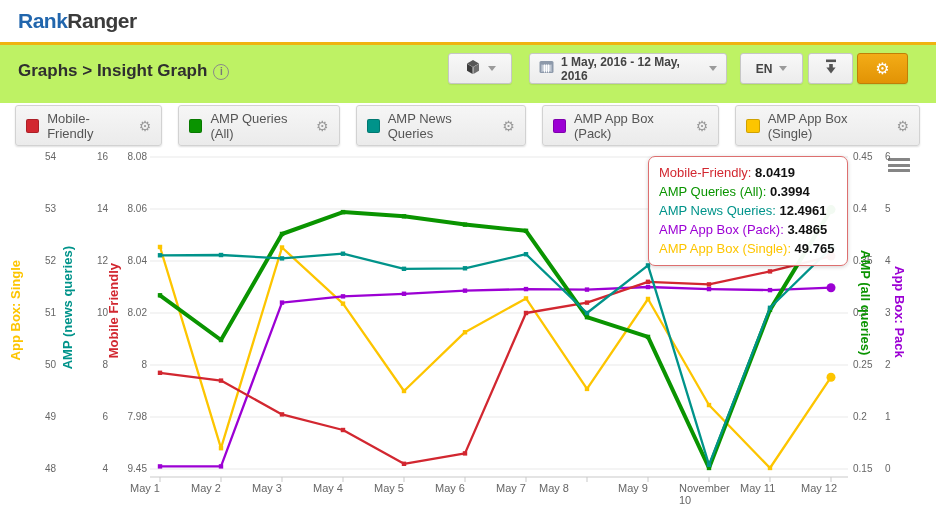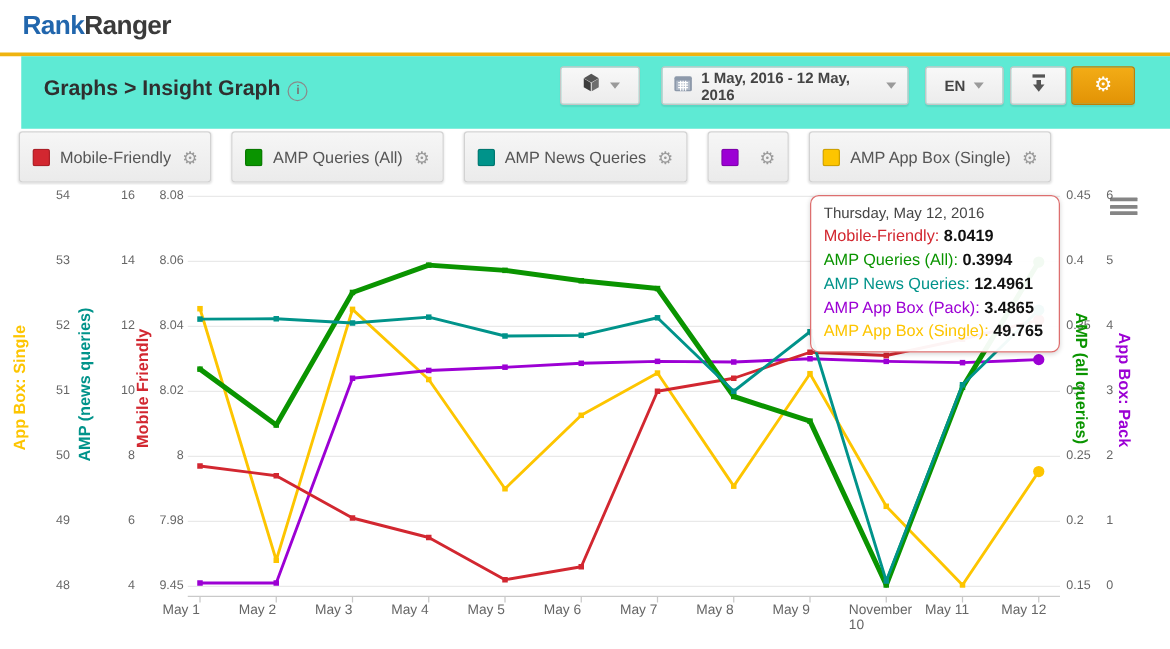--- a/index.html
+++ b/index.html
@@ -3,21 +3,21 @@
 <meta charset="utf-8">
 <style>
   html,body{margin:0;padding:0;background:#fff;}
   .app{position:relative;width:936px;height:519px;background:#fff;overflow:hidden;
        font-family:"Liberation Sans",sans-serif;border-radius:30px;-webkit-font-smoothing:antialiased;}
   
   .header{position:absolute;top:0;left:0;right:0;height:42px;background:#fff;border-bottom:3px solid #efb310;}
   .logo{position:absolute;left:18px;top:9px;font-size:21px;font-weight:bold;letter-spacing:-0.5px;}
   .logo .p1{color:#2166ad;} .logo .p2{color:#3b3b3b;}
   
-  .row2{position:absolute;top:45px;left:17px;right:0;height:58px;background:#5eead4;}
+  .row2{position:absolute;top:45px;left:0;right:0;height:58px;background:#bef264;}
   .breadcrumb{position:absolute;left:18px;top:16px;font-size:17px;font-weight:bold;color:#2f2f2f;}
   .info-icon{display:inline-block;vertical-align:1px;margin-left:6px;width:14px;height:14px;border:1.4px solid #8a8a8a;
              border-radius:50%;color:#777;font-size:10px;line-height:14px;text-align:center;font-weight:bold;}
   .controls{position:absolute;top:8px;right:28px;display:flex;align-items:flex-start;}
   .ctl{height:29px;background:linear-gradient(#f8f8f8,#ececec);border:1px solid #c6c6c6;border-radius:3px;
        display:flex;align-items:center;padding:0 9px;cursor:pointer;box-shadow:0 1px 1px rgba(0,0,0,.08);}
   .caret{width:0;height:0;border-left:4px solid transparent;border-right:4px solid transparent;border-top:5px solid #9a9a9a;margin-left:7px;}
   .ctl-package{width:44px;margin-right:17px;justify-content:center;}
   .ctl-date{width:178px;margin-right:13px;font-size:12px;font-weight:bold;color:#444;}
   .ctl-date .txt{flex:1;margin-left:7px;}
@@ -115,20 +115,21 @@
         <span>AMP Queries (All)</span>
         <span class="legend-gear">⚙</span>
       </div>
       <div class="legend-btn">
         <span class="swatch" style="background: rgb(0, 147, 138);"></span>
         <span>AMP News Queries</span>
         <span class="legend-gear">⚙</span>
       </div>
       <div class="legend-btn">
         <span class="swatch" style="background: rgb(156, 0, 212);"></span>
+        <span>AMP App Box (Pack)</span>
         <span class="legend-gear">⚙</span>
       </div>
       <div class="legend-btn">
         <span class="swatch" style="background: rgb(253, 197, 0);"></span>
         <span>AMP App Box (Single)</span>
         <span class="legend-gear">⚙</span>
       </div>
     </div>
 
   <div class="chart" id="chart">
@@ -218,37 +219,36 @@
         <rect x="556.8" y="312.64000000000004" width="4.4" height="4.4" fill="#00938a"></rect>
         <rect x="617.8" y="155.60000000000002" width="4.4" height="4.4" fill="#00938a"></rect>
         <circle cx="681" cy="98.1014" r="4.5" fill="#00938a"></circle>
       </svg>
     <div class="burger">
         <div></div>
         <div></div>
         <div></div>
       </div>
     <div class="tooltip">
-      <div class="tt-title">Thursday, May 12, 2016</div>
       <div id="tt-rows">
           <div class="tt-row"><span style="color: rgb(210, 39, 48);">Mobile-Friendly: </span><b>8.0419</b></div>
           <div class="tt-row"><span style="color: rgb(10, 148, 0);">AMP Queries (All): </span><b>0.3994</b></div>
           <div class="tt-row"><span style="color: rgb(0, 147, 138);">AMP News Queries: </span><b>12.4961</b></div>
           <div class="tt-row"><span style="color: rgb(156, 0, 212);">AMP App Box (Pack): </span><b>3.4865</b></div>
           <div class="tt-row"><span style="color: rgb(253, 197, 0);">AMP App Box (Single): </span><b>49.765</b></div>
         </div>
     </div>
   <div class="xlabel" style="left: 130px; top: 334px;">May 1</div>
       <div class="xlabel" style="left: 191px; top: 334px;">May 2</div>
       <div class="xlabel" style="left: 252px; top: 334px;">May 3</div>
       <div class="xlabel" style="left: 313px; top: 334px;">May 4</div>
       <div class="xlabel" style="left: 374px; top: 334px;">May 5</div>
       <div class="xlabel" style="left: 435px; top: 334px;">May 6</div>
       <div class="xlabel" style="left: 496px; top: 334px;">May 7</div>
-      <div class="xlabel" style="left: 557px; top: 334px;">May 8</div>
+      <div class="xlabel" style="left: 539px; top: 334px;">May 8</div>
       <div class="xlabel" style="left: 618px; top: 334px;">May 9</div>
       <div class="xlabel" style="left: 679px; top: 334px;">November 10</div>
       <div class="xlabel" style="left: 740px; top: 334px;">May 11</div>
       <div class="xlabel" style="left: 801px; top: 334px;">May 12</div>
       <div class="ytick r" style="left: 28px; width: 28px; top: 3px;">54</div>
       <div class="ytick r" style="left: 28px; width: 28px; top: 55px;">53</div>
       <div class="ytick r" style="left: 28px; width: 28px; top: 107px;">52</div>
       <div class="ytick r" style="left: 28px; width: 28px; top: 159px;">51</div>
       <div class="ytick r" style="left: 28px; width: 28px; top: 211px;">50</div>
       <div class="ytick r" style="left: 28px; width: 28px; top: 263px;">49</div>

